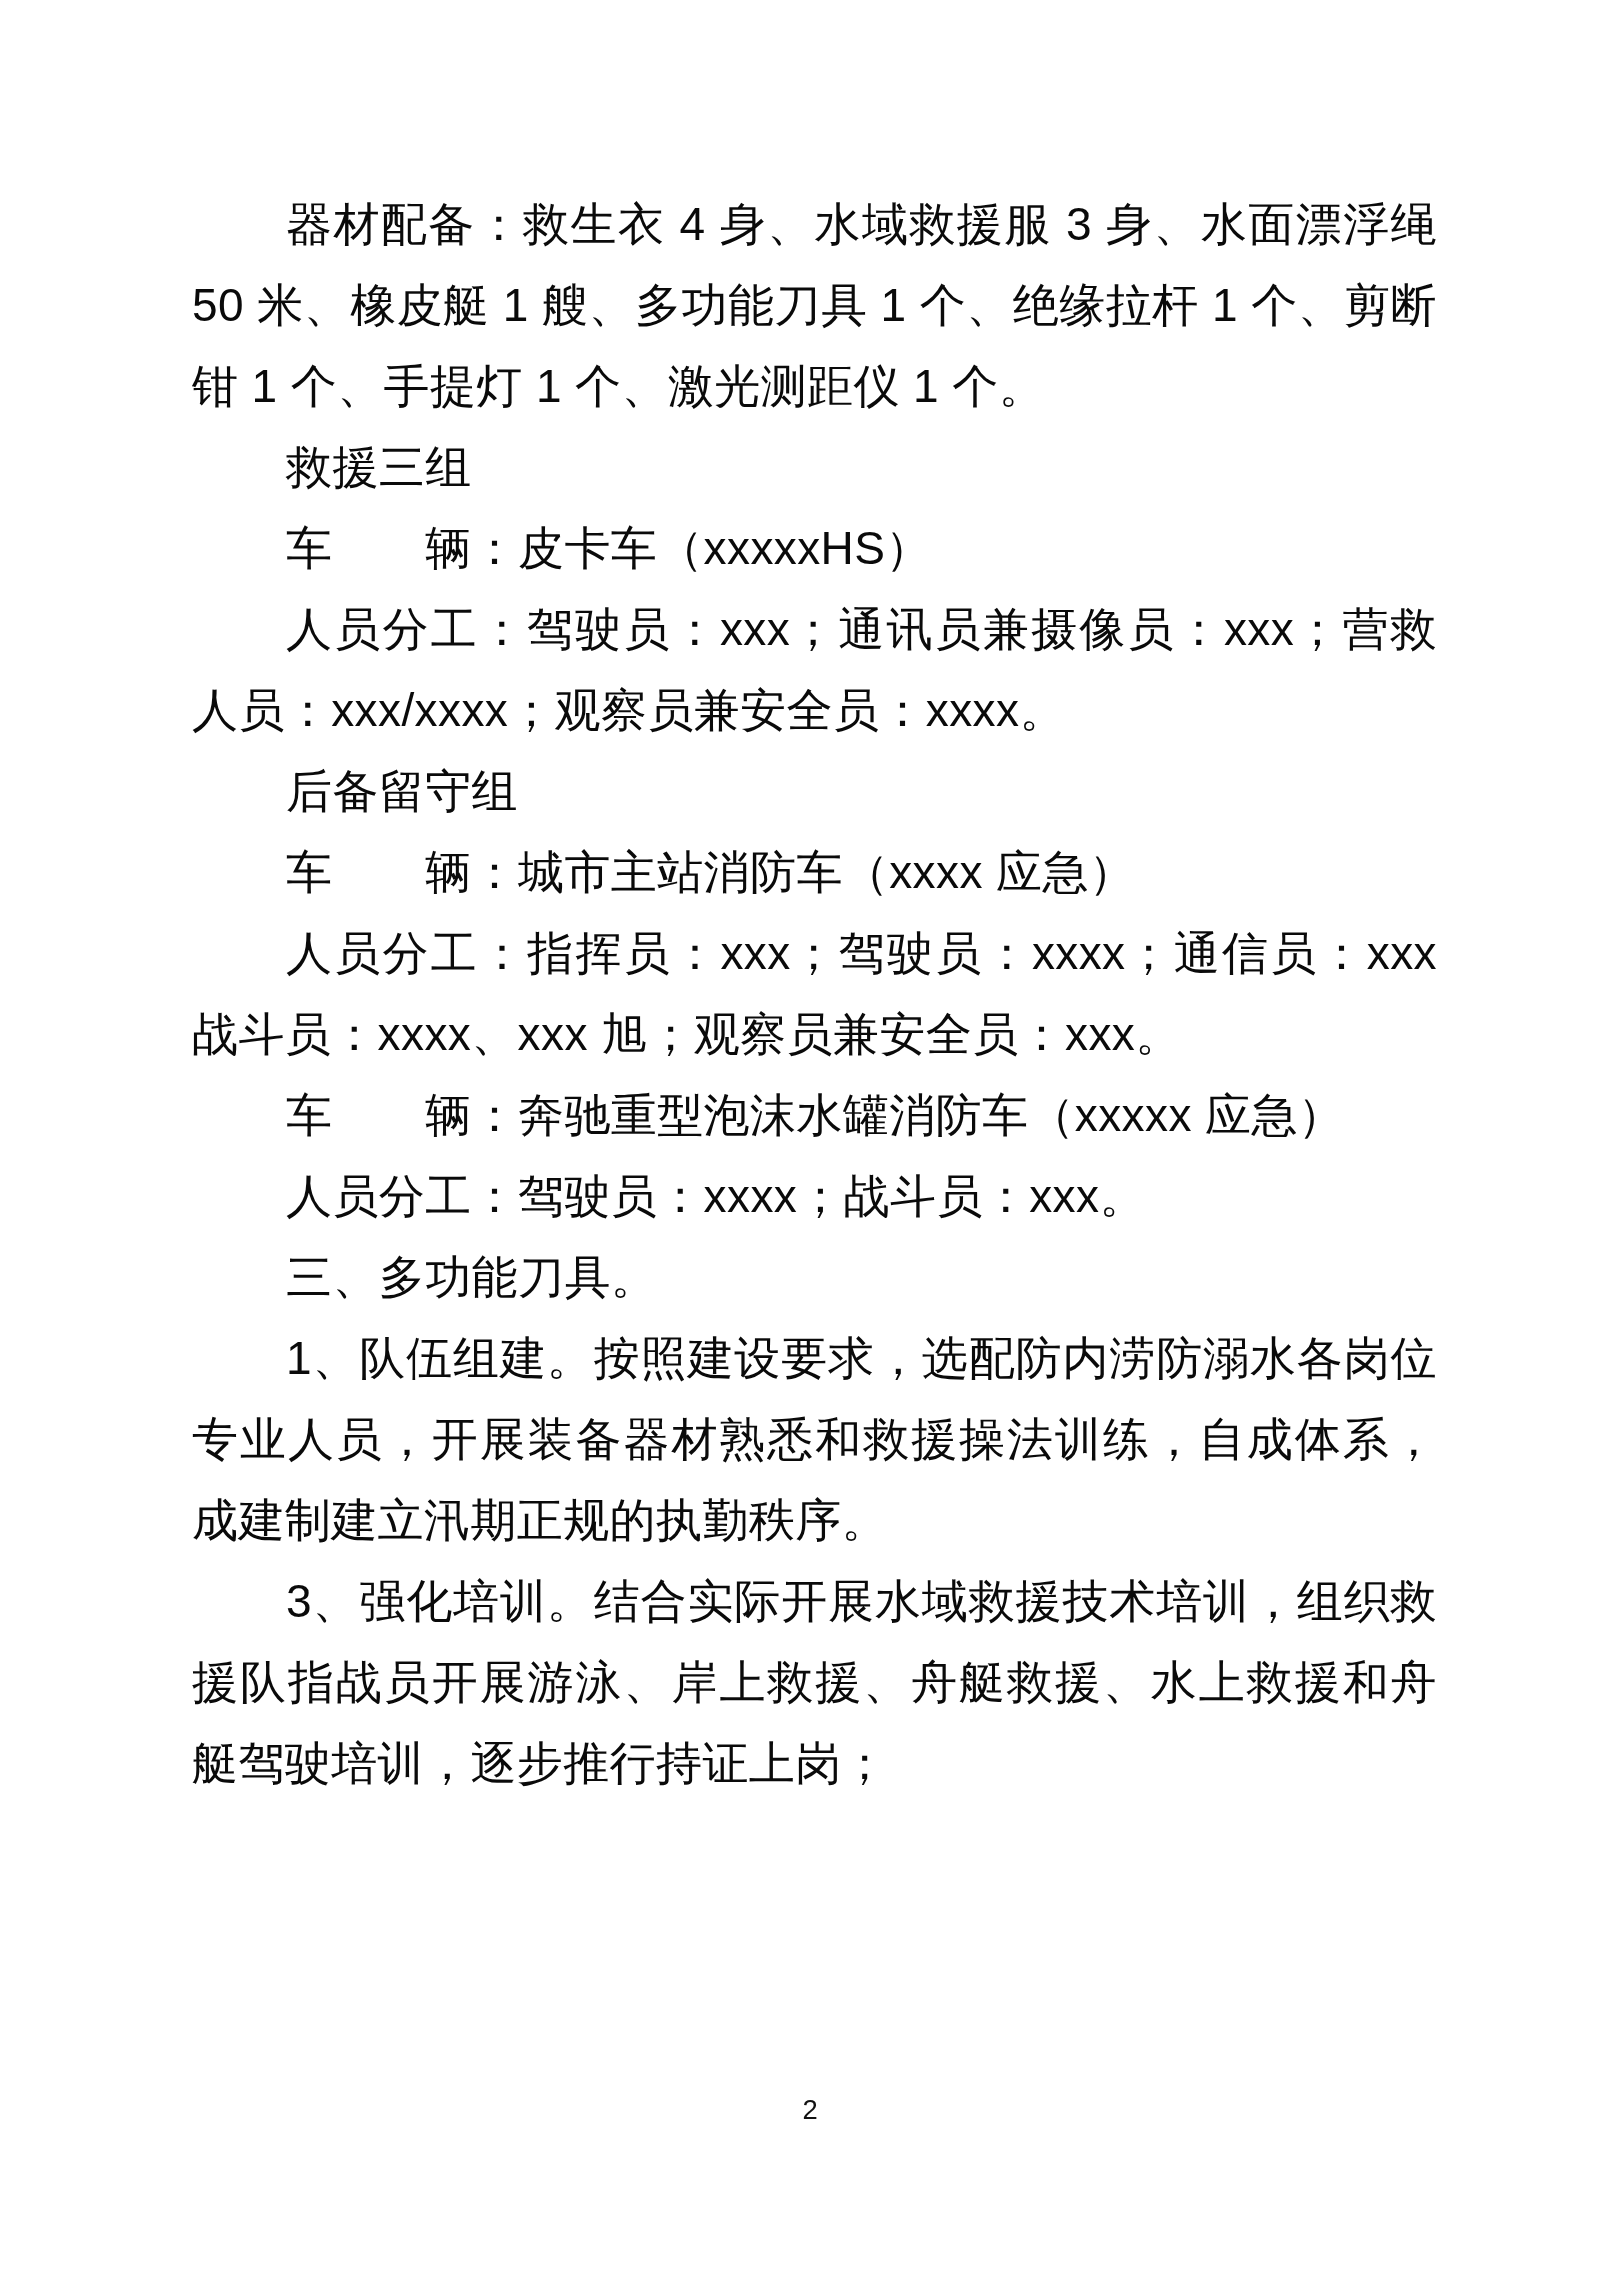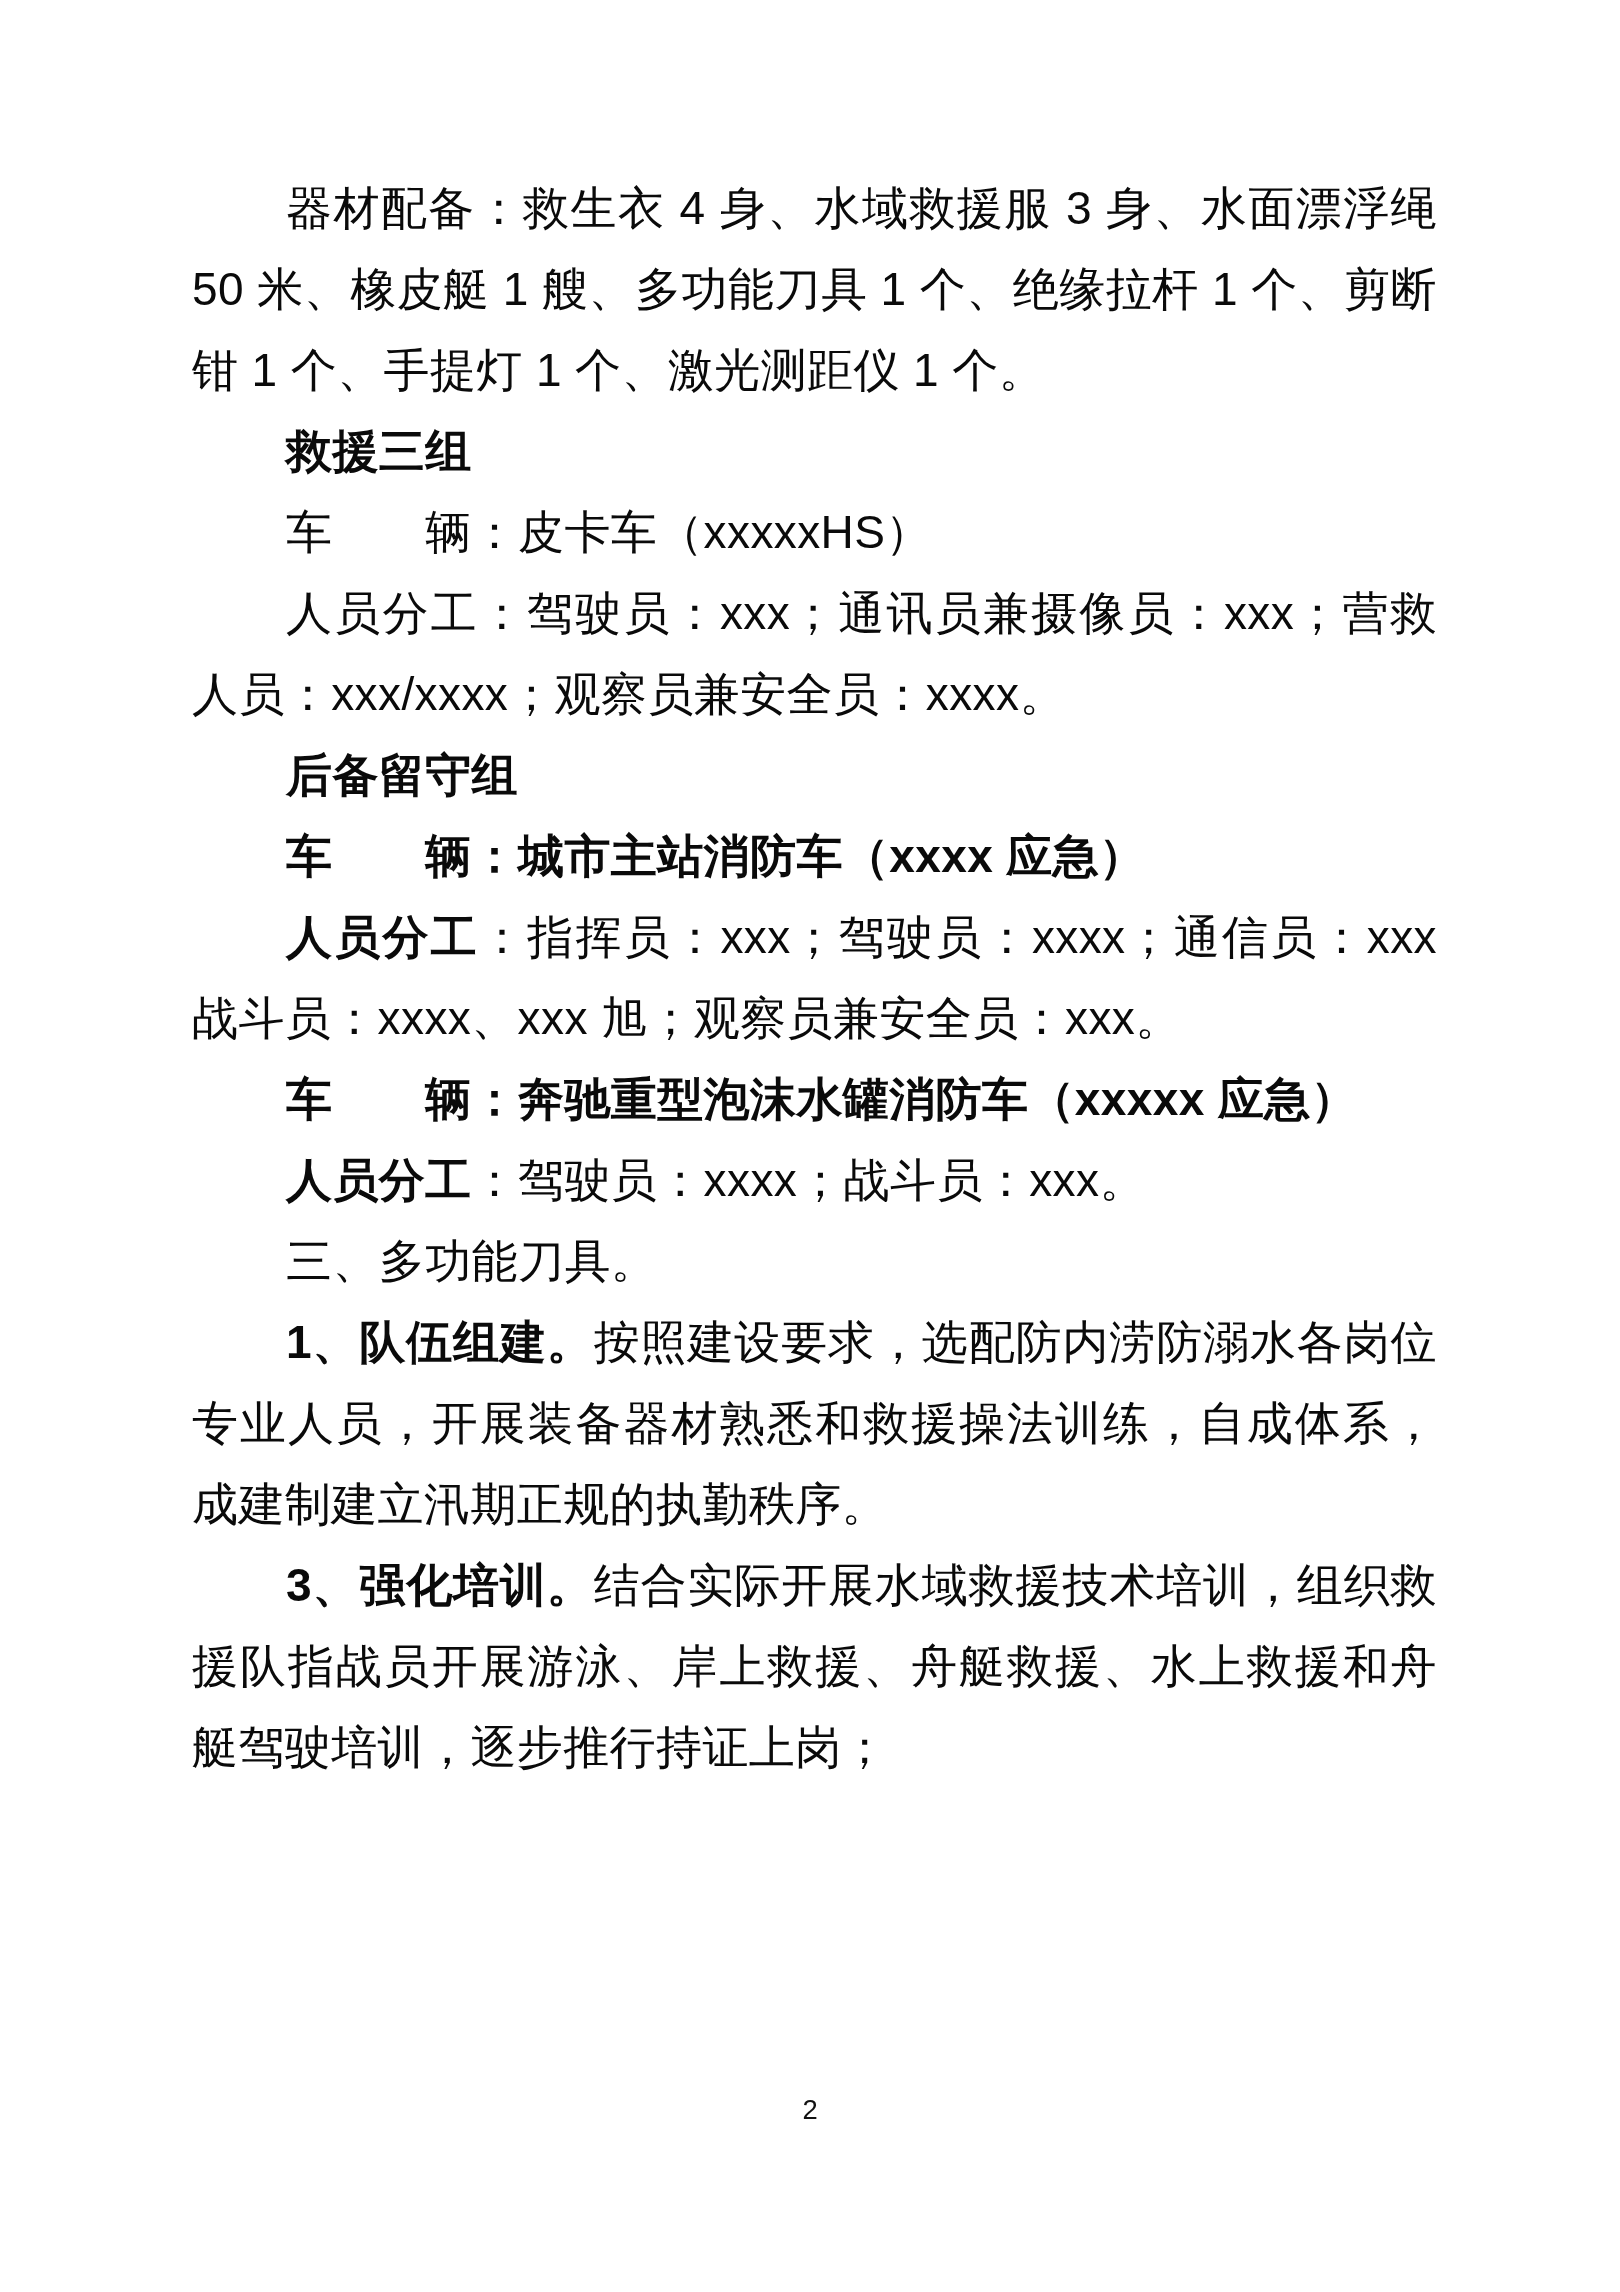--- a/index.html
+++ b/index.html
@@ -19,42 +19,42 @@
     position: absolute;
     left: 0; top: 0;
     width: 1620px;
     height: 2293px;
     background: #ffffff;
     overflow: hidden;
   }
   .content {
     position: absolute;
     left: 192px;
-    top: 168px;
+    top: 184px;
     width: 1245px;
   }
   .para {
     font-size: 46px;
     line-height: 81px;
     letter-spacing: 0.4px;
     text-align: justify;
     text-justify: inter-ideograph;
     margin: 0;
     word-break: break-all;
     color: #0a0a0a;
   }
   .para.indent {
     text-indent: 94px;
   }
   .para.heading {
     font-weight: bold;
     text-indent: 94px;
   }
   .b {
-    font-weight: bold;
+    font-weight: normal;
   }
   .page-number {
     position: absolute;
     left: 0;
     top: 2093px;
     width: 1620px;
     text-align: center;
     font-size: 27.4px;
     line-height: 33px;
     color: #111111;

